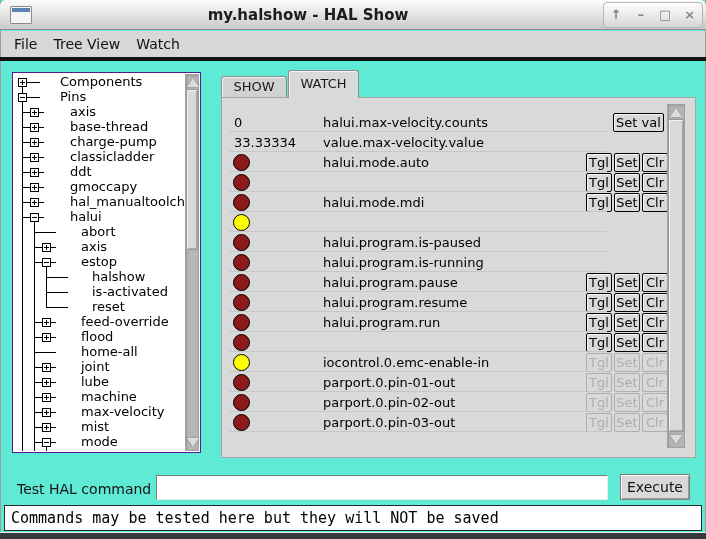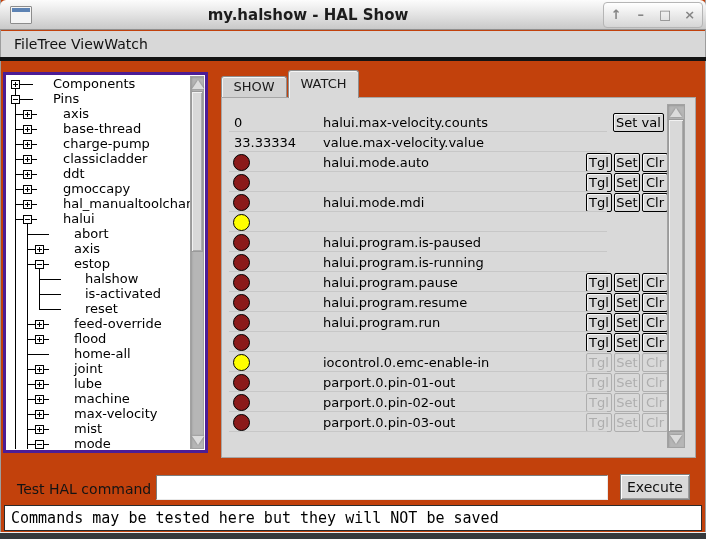--- a/index.html
+++ b/index.html
@@ -1,42 +1,42 @@
 <!DOCTYPE html>
 <html><head>
 <meta charset="utf-8">
 <style>
   html,body{margin:0;padding:0;background:#888;}
   *{box-sizing:border-box;}
   .window{
-    position:relative;width:706px;height:539px;background:#c2410c;overflow:hidden;
+    position:relative;width:706px;height:539px;background:#5eead4;overflow:hidden;
     font-family:"DejaVu Sans","Liberation Sans",sans-serif;color:#111;
     box-shadow:inset 1px 0 0 #9d9d9d, inset -1px 0 0 #9d9d9d;
   }
   
   .titlebar{position:absolute;left:0;top:0;width:706px;height:30px;
     background:linear-gradient(#fcfcfc,#e6e6e6 45%,#c9c9c9);border-bottom:1px solid #8f8f8f;
     border-radius:6px 6px 0 0;}
   .win-icon{position:absolute;left:10px;top:6px;width:22px;height:18px;background:#f4f4f4;
     border:1px solid #8c8c8c;border-radius:1px;}
   .win-icon .bar{position:absolute;left:1px;top:1px;right:1px;height:4px;background:#5d83b4;}
   .win-title{position:absolute;left:0;right:90px;top:0;height:30px;line-height:30px;
     text-align:center;font-weight:bold;font-size:15px;color:#1c1c1c;}
   .win-buttons{position:absolute;right:3px;top:2px;width:100px;height:26px;
     background:linear-gradient(#ffffff,#d6d6d6);border:1px solid #b5b5b5;border-radius:4px;
     display:flex;align-items:center;justify-content:space-around;}
   .win-btn{width:22px;text-align:center;color:#858585;font-size:13px;font-weight:bold;cursor:default;line-height:24px;}
   
   .menubar{position:absolute;left:1px;top:31px;width:704px;height:26px;background:#d8d8d8;
-    display:flex;align-items:center;padding-left:13px;font-size:14px;}
+    display:flex;align-items:center;gap:16px;padding-left:13px;font-size:14px;}
   .menu-item{color:#111;}
   .dark-sep{position:absolute;left:0;top:57px;width:706px;height:4px;background:#141414;}
   
-  .tree-panel{position:absolute;left:3px;top:72px;width:205px;height:381px;background:#ffffff;
-    border:3px solid #4c1d95;}
+  .tree-panel{position:absolute;left:12px;top:72px;width:189px;height:381px;background:#ffffff;
+    border:1px solid #4c1d95;}
   .tree-canvas{position:absolute;left:1px;top:1px;right:15px;bottom:1px;overflow:hidden;}
   .tlabel{position:absolute;font-size:13px;line-height:15px;white-space:nowrap;color:#000;}
   .tline{position:absolute;width:1px;background:#000;}
   .tdash{position:absolute;height:1px;background:#000;}
   .tbox{position:absolute;width:9px;height:9px;background:#fff;border:1px solid #000;}
   .tbox::before{content:'';position:absolute;left:1px;top:3px;width:5px;height:1px;background:#000;}
   .tbox.plus::after{content:'';position:absolute;left:3px;top:1px;width:1px;height:5px;background:#000;}
   
   .vscroll{position:absolute;background:#b6b6b6;border:1px solid #a2a2a2;
     box-shadow:inset 1px 1px 2px #989898;}

